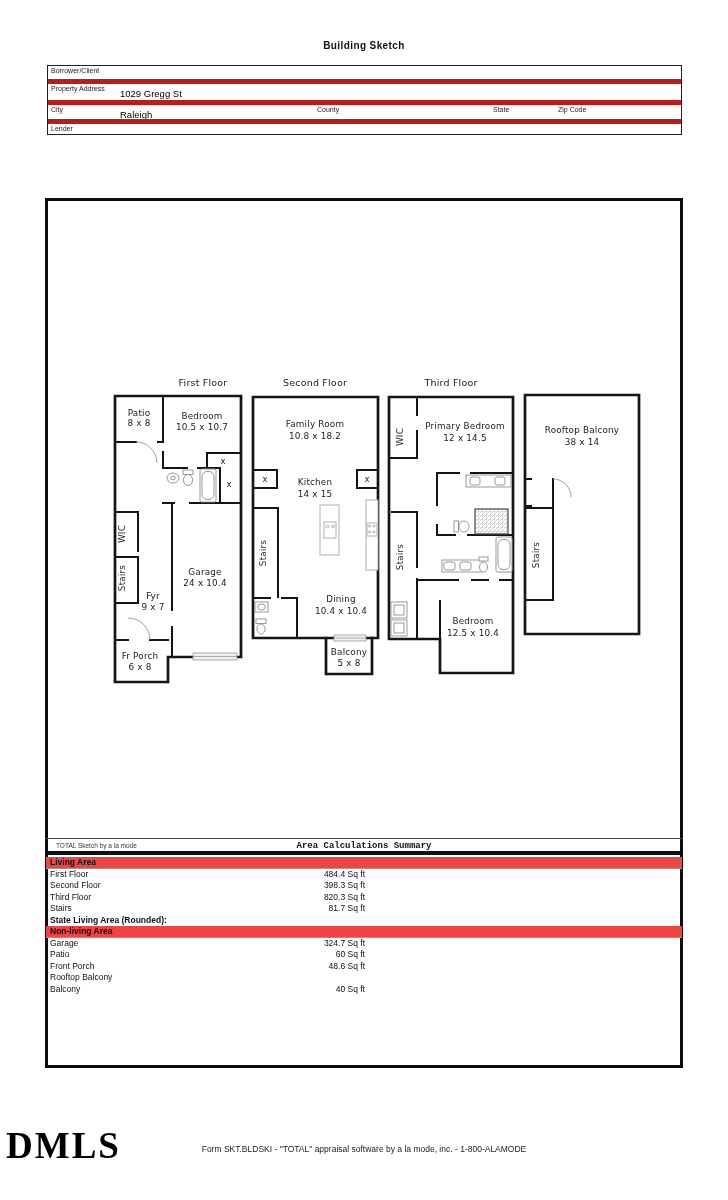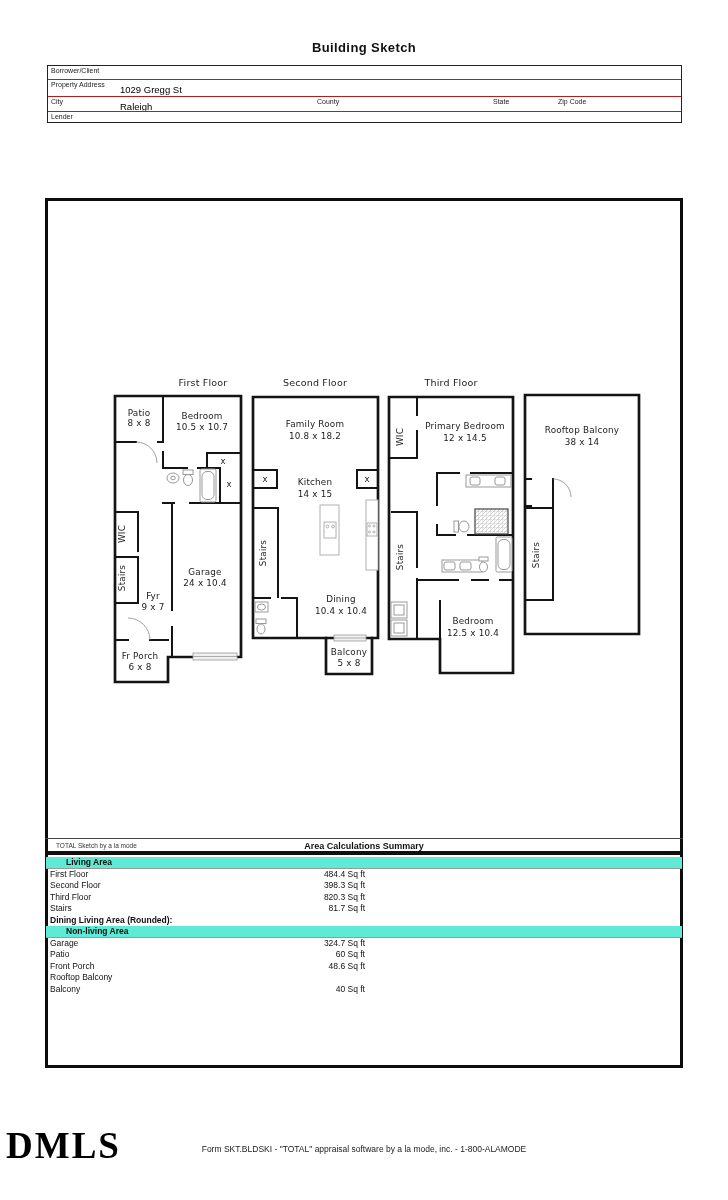--- a/index.html
+++ b/index.html
@@ -1,47 +1,47 @@
 <!DOCTYPE html>
 <html><head>
 <meta charset="utf-8">
 <style>
   html,body{margin:0;padding:0;background:#fff;}
   .page{position:relative;width:728px;height:1200px;background:#fff;overflow:hidden;
         font-family:"Liberation Sans",sans-serif;color:#111;}
   .doc-title{position:absolute;top:40px;left:0;width:728px;text-align:center;
-             font-size:13px;font-weight:bold;letter-spacing:.4px;}
+             font-size:10px;font-weight:bold;letter-spacing:.4px;}
   
   .form-tbl{position:absolute;left:47px;top:65px;width:633px;border:1.5px solid #222;background:#fff;}
-  .frow{position:relative;border-top:1px solid #b91c1c;}
+  .frow{position:relative;border-top:5px solid #b91c1c;}
   .frow:first-child{border-top:none;}
   .flabel{position:absolute;left:3px;top:1px;font-size:7px;color:#222;}
   .fvalue{position:absolute;top:4px;font-size:9.5px;color:#000;}
   
   .sketch-box{position:absolute;left:45px;top:198px;width:632px;height:864px;border:3px solid #0d0d0d;}
   .plans{position:absolute;left:110px;top:375px;width:560px;height:315px;}
   svg text{font-family:"DejaVu Sans",sans-serif;fill:#1b1b1b;letter-spacing:.2px;}
   .ttl{font-size:9.5px;}
   .rl{font-size:8.8px;}
   .xm{font-size:8.5px;}
   .w{stroke:#141414;stroke-width:2;fill:none;stroke-linecap:square;}
   .wo{stroke:#141414;stroke-width:2.7;fill:none;stroke-linecap:square;}
   .fx{stroke:#999;stroke-width:1;fill:#fff;}
   .fxl{stroke:#b0b0b0;stroke-width:1;fill:#fff;}
   .arc{stroke:#888;stroke-width:.8;fill:none;}
   .gd{fill:#f0f0f0;stroke:#999;stroke-width:.8;}
   
   .sum-sep{position:absolute;left:45px;top:838px;width:638px;height:1px;background:#444;}
   .sum-brand{position:absolute;left:56px;top:842px;font-size:6.5px;color:#333;}
   .sum-title{position:absolute;left:0;top:841px;width:728px;text-align:center;
-             font-size:9px;font-weight:bold;}
+             font-size:9px;font-weight:bold;font-family:Liberation Mono, monospace;}
   .sum-bar{position:absolute;left:45px;top:851px;width:638px;height:3.5px;background:#0f0f0f;}
   .sum-rows{position:absolute;left:46px;top:857px;width:636px;}
-  .sband{height:11px;line-height:11px;background:#5eead4;font-weight:bold;font-size:8.5px;
-         padding-left:20px;border-bottom:1px solid #999;}
+  .sband{height:11px;line-height:11px;background:#ef4444;font-weight:bold;font-size:8.5px;
+         padding-left:4px;border-bottom:1px solid #999;}
   .srow{position:relative;height:11.4px;font-size:8.5px;line-height:11.4px;}
   .srow-name{position:absolute;left:4px;top:0;}
   .srow-val{position:absolute;left:0;top:0;width:319px;text-align:right;}
   .srow.total{font-weight:bold;}
   
   .logo{position:absolute;left:6px;top:1124px;font-family:"Liberation Serif",serif;
         font-size:37px;letter-spacing:2px;color:#000;font-weight:bold;}
   .footer-text{position:absolute;left:0;top:1144px;width:728px;text-align:center;
                font-size:8.5px;color:#222;}
 </style>
@@ -208,21 +208,21 @@
     </div>
     <div class="srow">
       <span class="srow-name">Third Floor</span>
       <span class="srow-val">820.3 Sq ft</span>
     </div>
     <div class="srow">
       <span class="srow-name">Stairs</span>
       <span class="srow-val">81.7 Sq ft</span>
     </div>
     <div class="srow total">
-      <span class="srow-name">Dining Living Area (Rounded):</span>
+      <span class="srow-name">State Living Area (Rounded):</span>
     </div>
     <div class="sband">Non-living Area</div>
     <div class="srow">
       <span class="srow-name">Garage</span>
       <span class="srow-val">324.7 Sq ft</span>
     </div>
     <div class="srow">
       <span class="srow-name">Patio</span>
       <span class="srow-val">60 Sq ft</span>
     </div>

